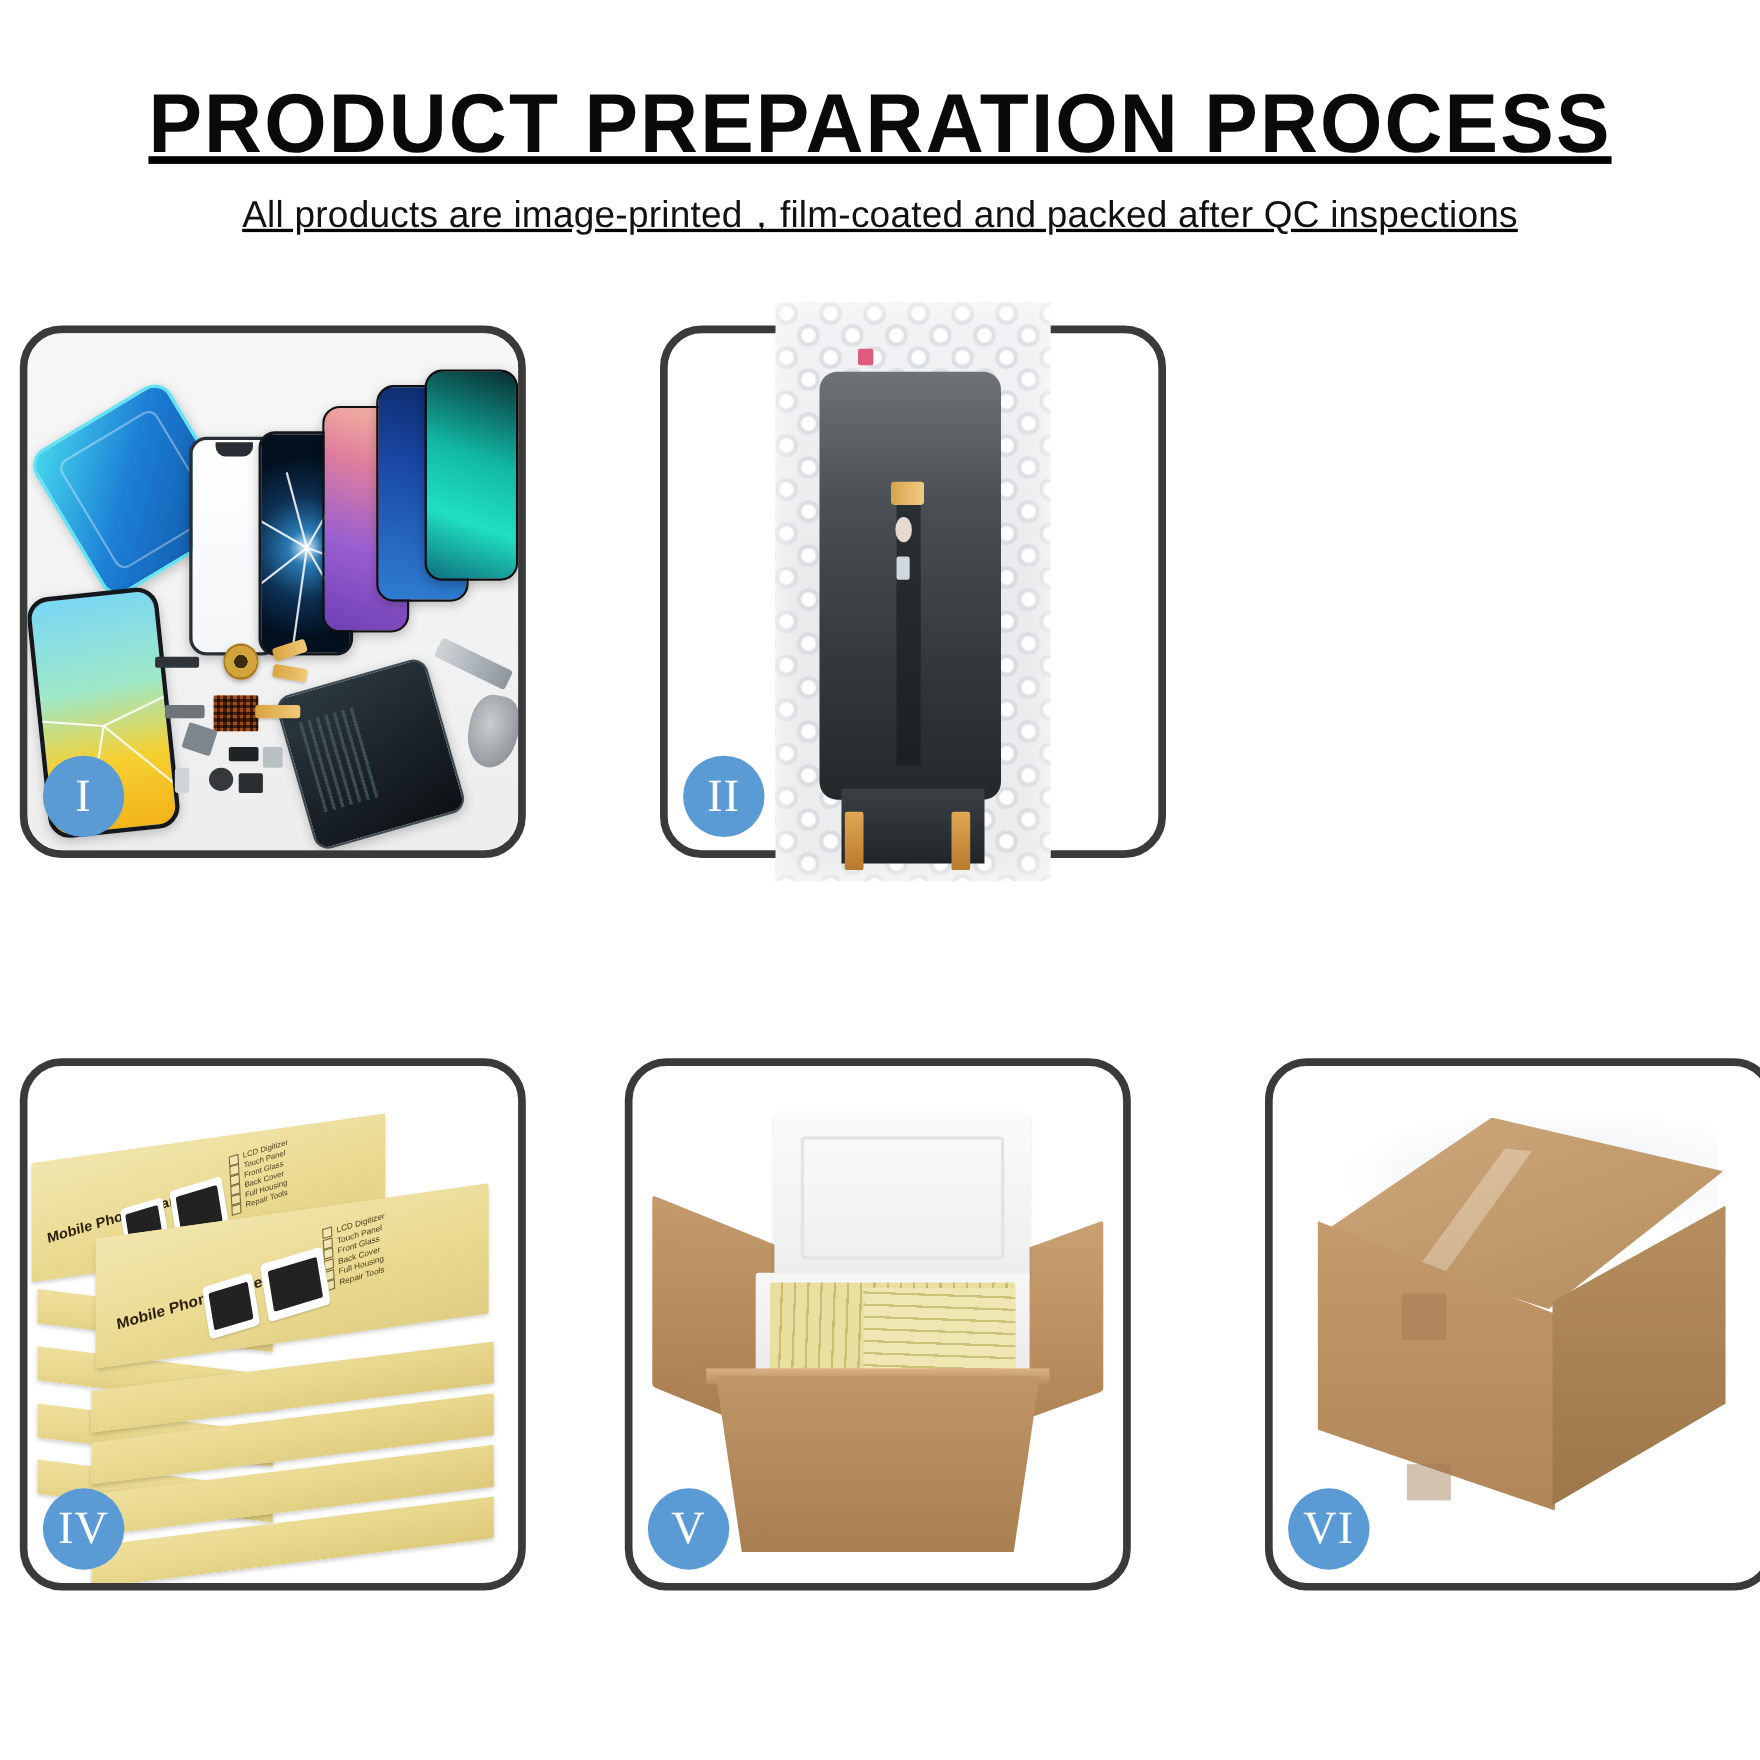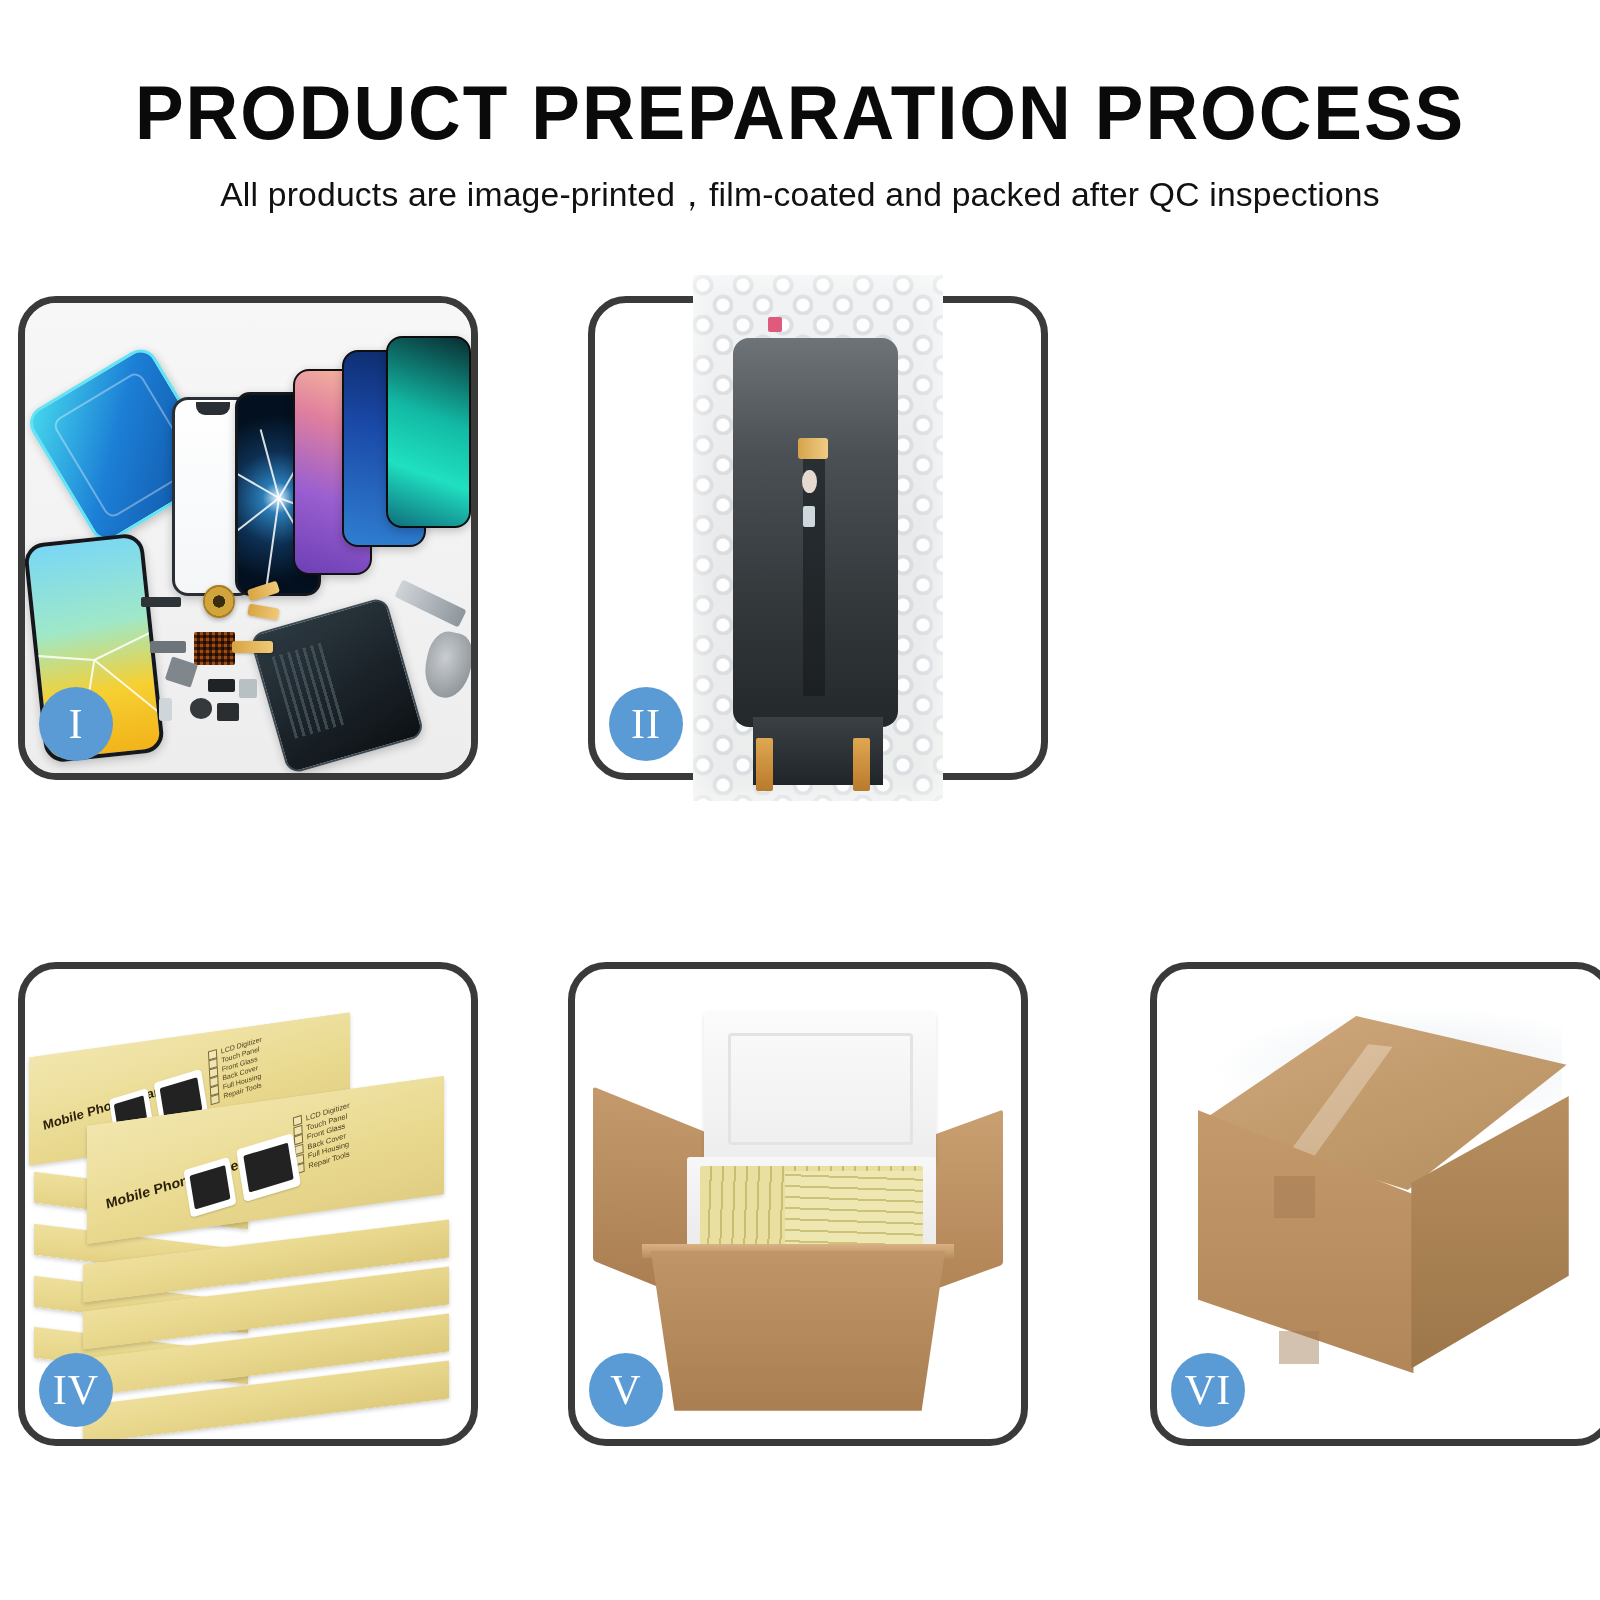--- a/index.html
+++ b/index.html
@@ -13,20 +13,21 @@
     font-family: "Liberation Sans", sans-serif;
     overflow: hidden;
     position: relative;
   }
 
   
   .header {
     width: 100%;
     padding-top: 74px;
     text-align: center;
+    text-decoration: underline;
   }
   .title {
     font-family: "Liberation Sans", sans-serif;
     font-size: 76px;
     font-weight: 700;
     letter-spacing: 2px;
     color: #0a0a0a;
     line-height: 1.02;
     transform: scaleX(0.96);
     white-space: nowrap;
@@ -488,21 +489,21 @@
       <div class="smallpart" style="left:30%;top:84%;width:3%;height:5%;background:#cfd6da;border-radius:3px"></div>
       <div class="smallpart" style="left:37%;top:84%;width:5%;height:4.5%;background:#35393c;border-radius:50%"></div>
       <div class="smallpart" style="left:43%;top:85%;width:5%;height:4%;background:#2a2e31"></div>
 
       <div class="tweezer"></div>
       <div class="brush"></div>
     </div>
     <div class="badge">I</div>
   </div>
 
-  <div class="panel" style="left:588px; top:296px; width:460px; height:484px;">
+  <div class="panel" style="left:600px; top:296px; width:460px; height:484px;">
     <div class="photo-bleed">
       <div class="p2-wrap">
         <div class="p2-lcd"></div>
         <div class="p2-conn"></div>
         <div class="p2-pad"></div>
         <div class="p2-pad2"></div>
         <div class="p2-flex"></div>
         <div class="p2-bottom-conn"></div>
         <div class="p2-gold-l"></div>
         <div class="p2-gold-r"></div>

